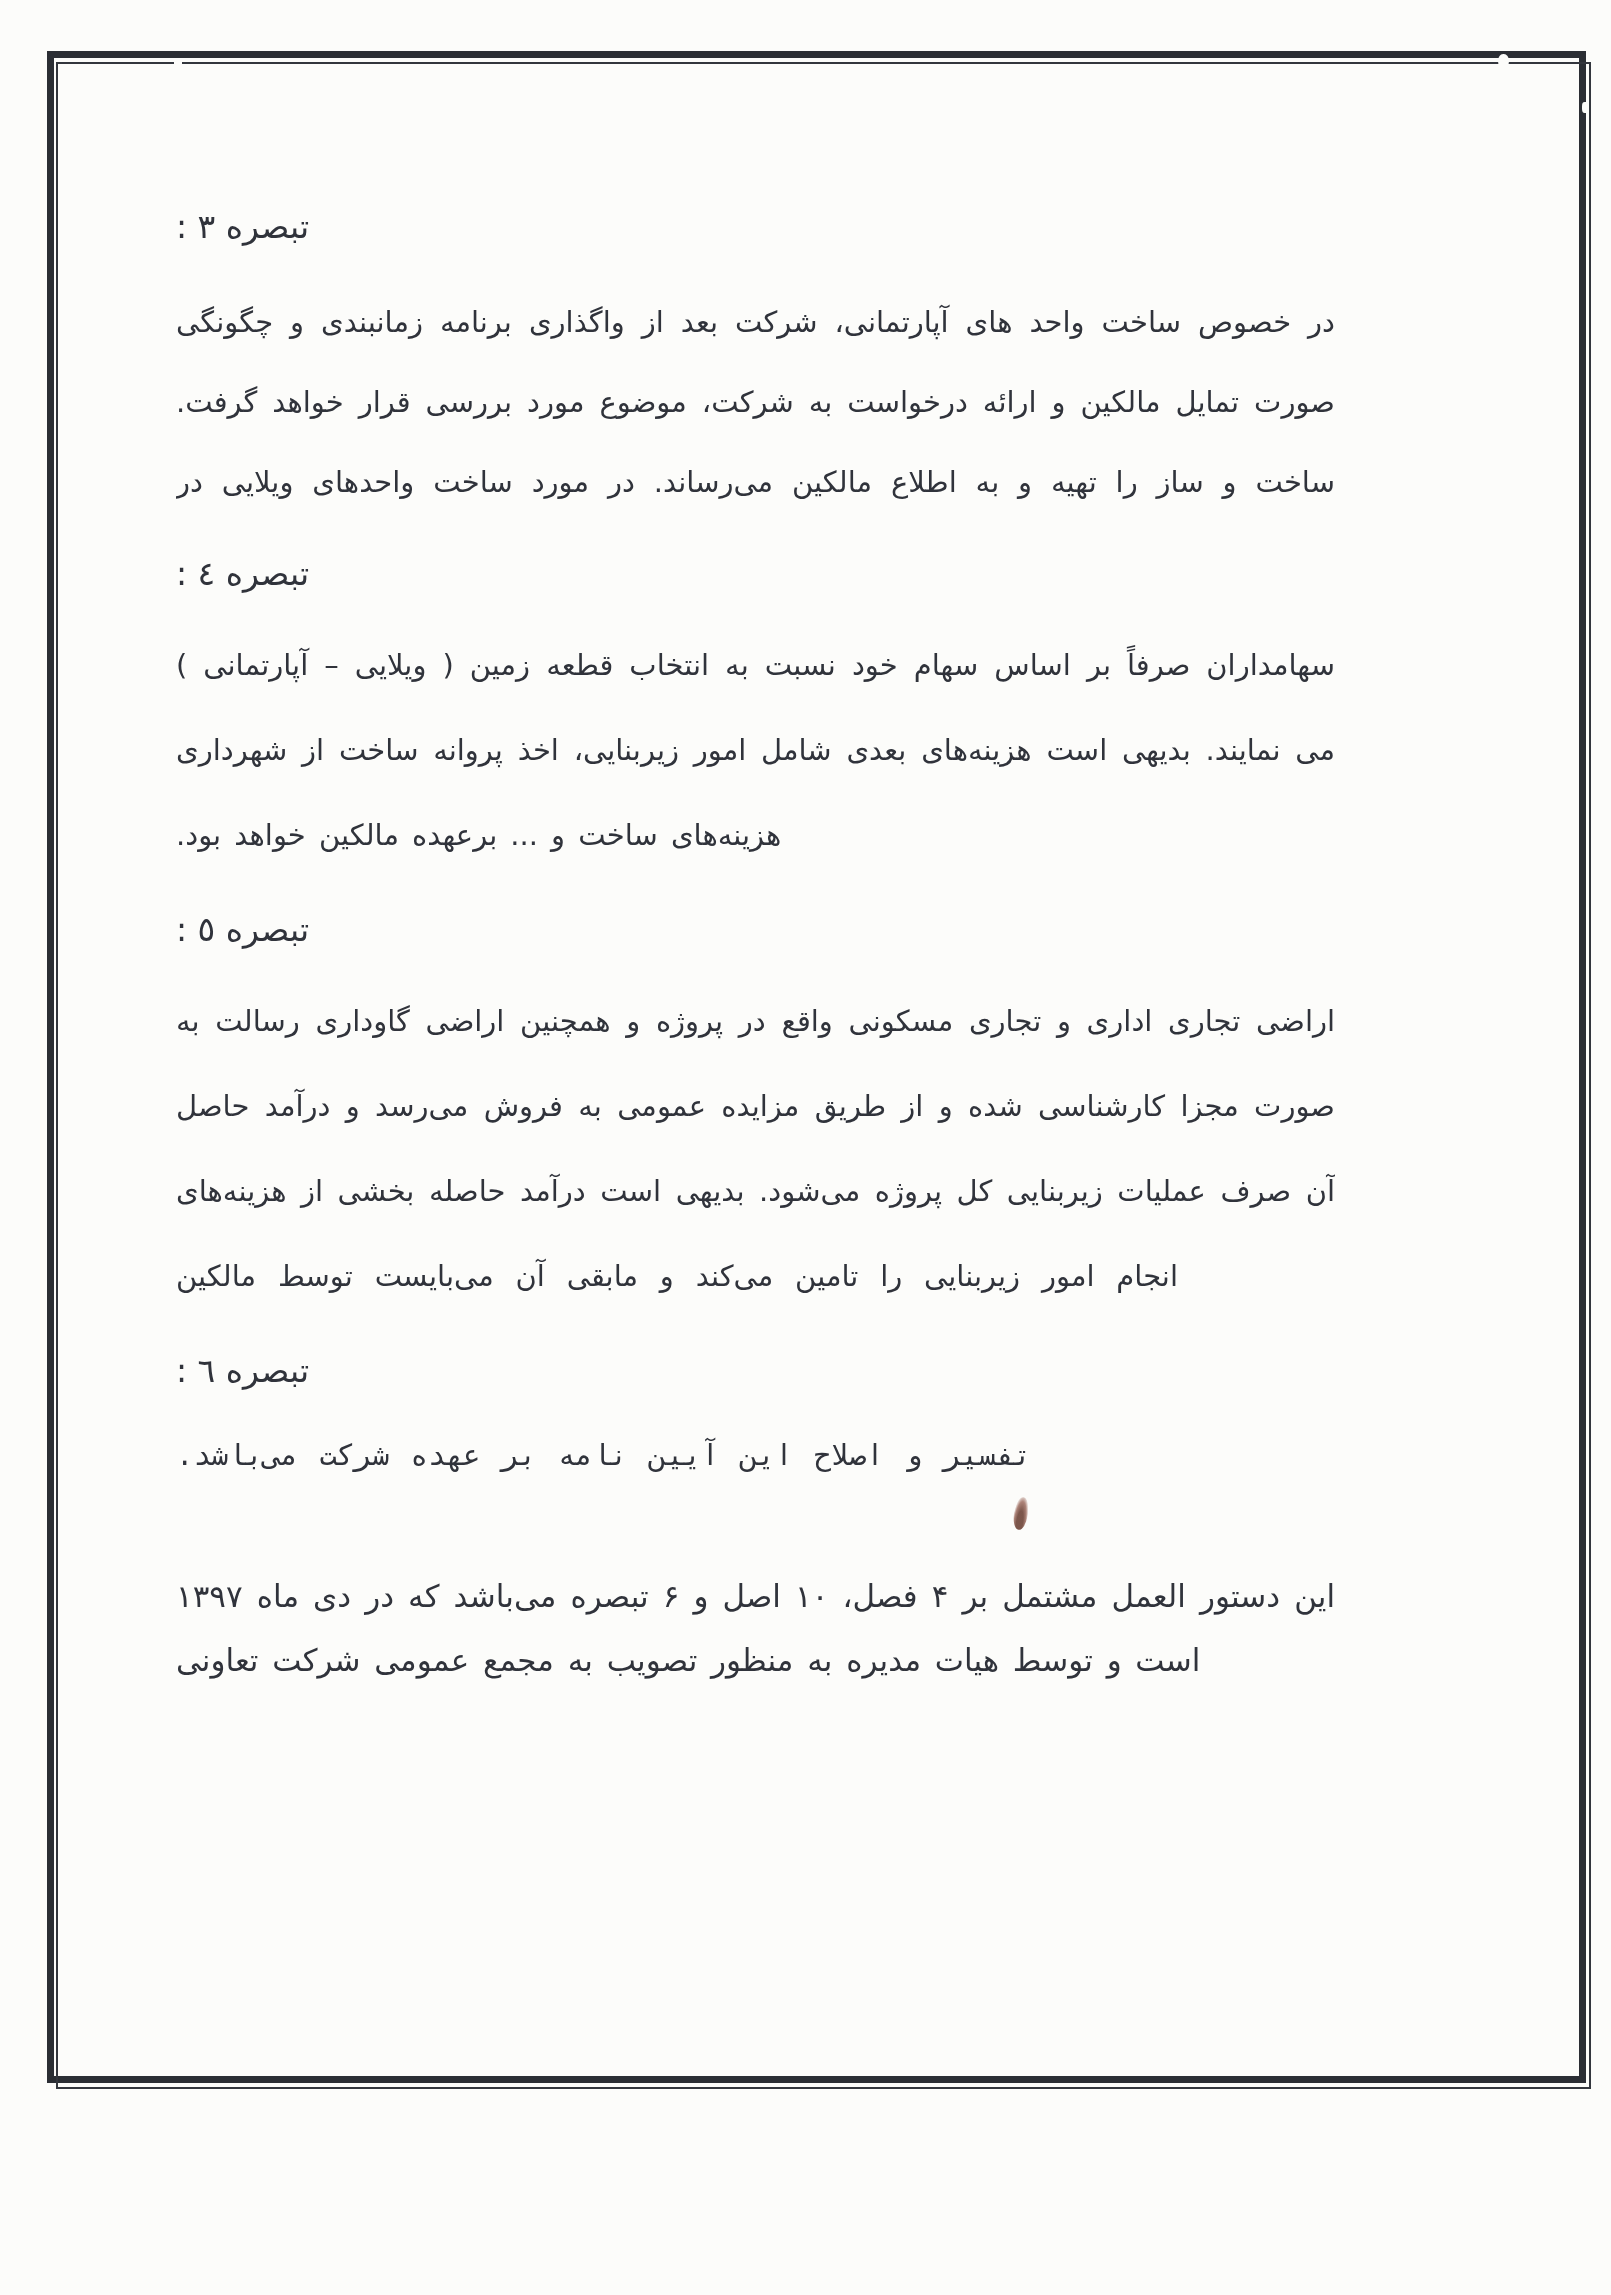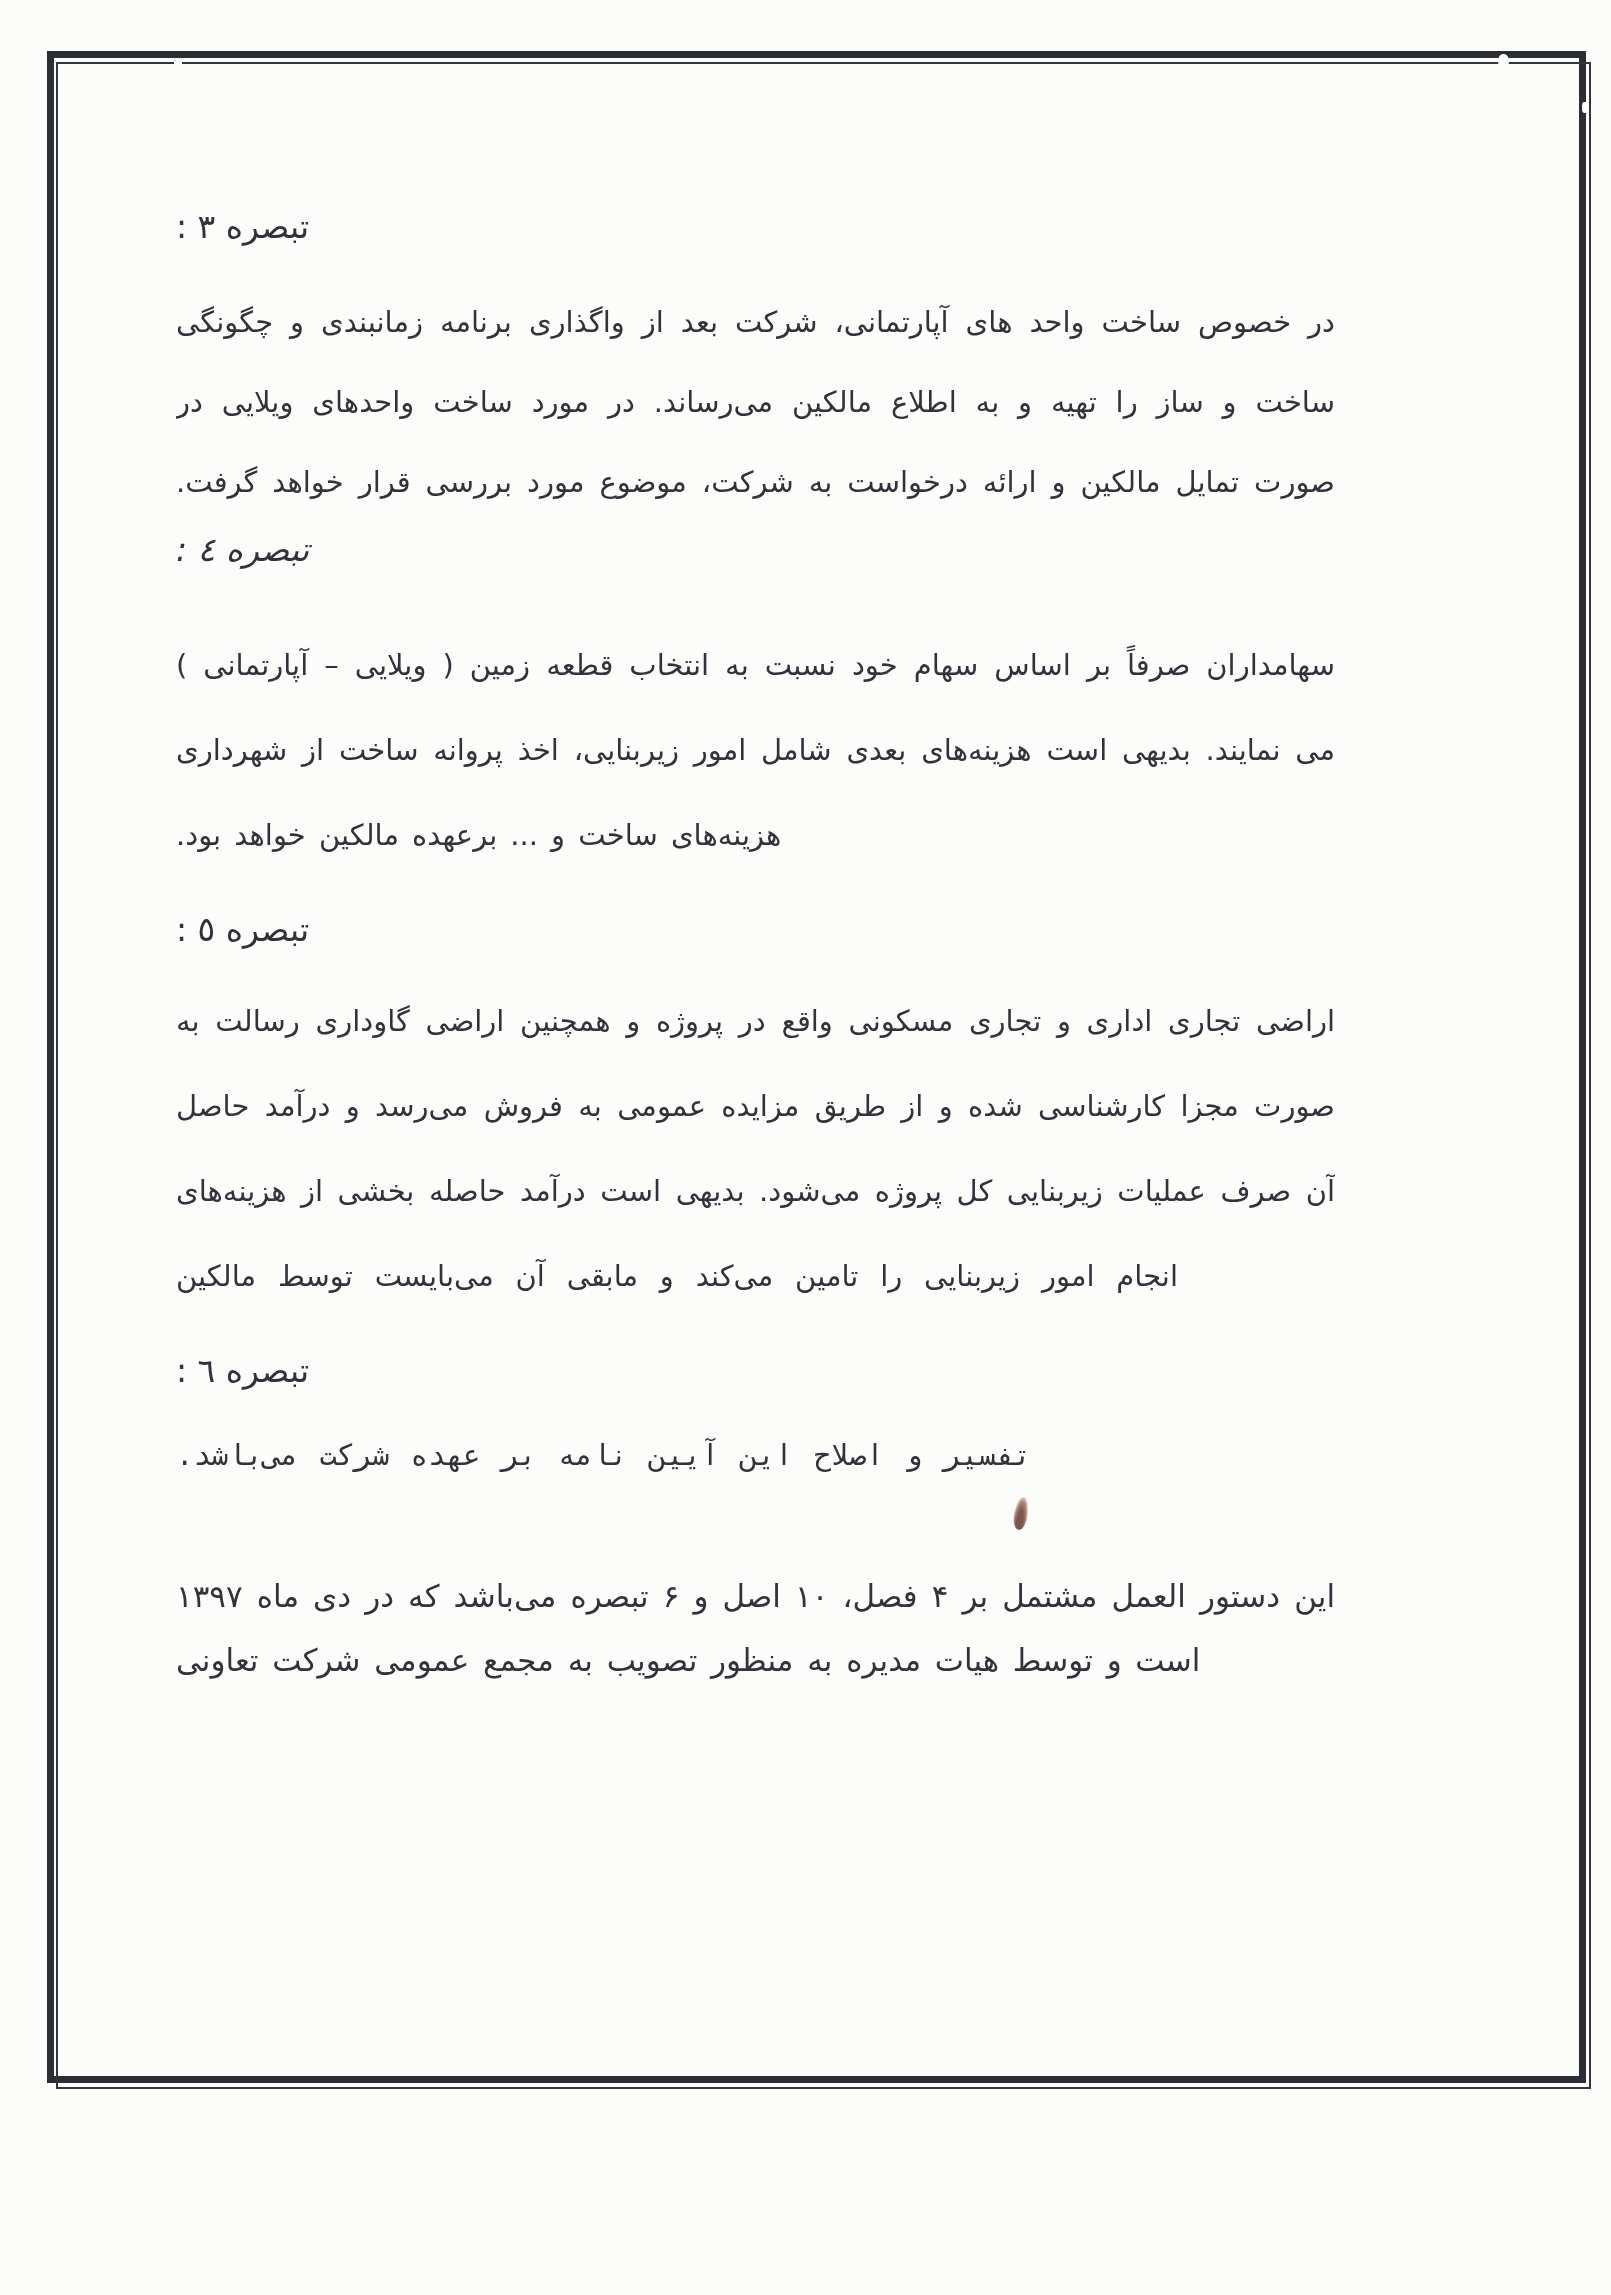--- a/index.html
+++ b/index.html
@@ -28,21 +28,21 @@
   .line{
     display:block; box-sizing:border-box; overflow:hidden;
     word-spacing:3.9px;
   }
   .heading{font-size:33px; line-height:59px; height:59px; text-align:left;}
   .para .line{font-size:29px;}
   .just{text-align:justify; text-align-last:justify;}
   .flush-r{text-align:left;}
 
   .h-3{top:197px;} .p-3{top:282px;}
-  .h-4{top:520px;font-style:italic;} .p-4{top:623px;}
+  .h-4{top:544px;} .p-4{top:623px;}
   .h-5{top:900px;} .p-5{top:979px;}
   .h-6{top:1341px;} .p-6{top:1417px;font-family:Liberation Mono, monospace;}
   .closing{top:1564px;}
 
   .p-3 .line{line-height:80px; height:80px;}
   .p-4 .line{line-height:85px; height:85px;}
   .p-5 .line{line-height:85px; height:85px;}
   .p-6 .line{line-height:81px; height:81px;}
   .closing .line{font-size:31px; line-height:64px; height:64px;}
 
@@ -66,22 +66,22 @@
   <div class="frame-thin"></div>
   <div class="nick nick-a"></div>
   <div class="nick nick-b"></div>
   <div class="nick nick-c"></div>
 
   <div class="content">
 
     <div class="block heading h-3">تبصره ۳ :</div>
     <div class="block para p-3">
       <span class="line just">در خصوص ساخت واحد های آپارتمانی، شرکت بعد از واگذاری برنامه زمانبندی و چگونگی</span>
+      <span class="line just">صورت تمایل مالکین و ارائه درخواست به شرکت، موضوع مورد بررسی قرار خواهد گرفت.</span>
       <span class="line just">ساخت و ساز را تهیه و به اطلاع مالکین می‌رساند. در مورد ساخت واحدهای ویلایی در</span>
-      <span class="line just">صورت تمایل مالکین و ارائه درخواست به شرکت، موضوع مورد بررسی قرار خواهد گرفت.</span>
     </div>
 
     <div class="block heading h-4">تبصره ٤ :</div>
     <div class="block para p-4">
       <span class="line just">سهامداران صرفاً بر اساس سهام خود نسبت به انتخاب قطعه زمین ( ویلایی – آپارتمانی ) اقدام</span>
       <span class="line just">می نمایند. بدیهی است هزینه‌های بعدی شامل امور زیربنایی، اخذ پروانه ساخت از شهرداری و</span>
       <span class="line flush-r ind-r160">هزینه‌های ساخت و ... برعهده مالکین خواهد بود.</span>
     </div>
 
     <div class="block heading h-5">تبصره ٥ :</div>

